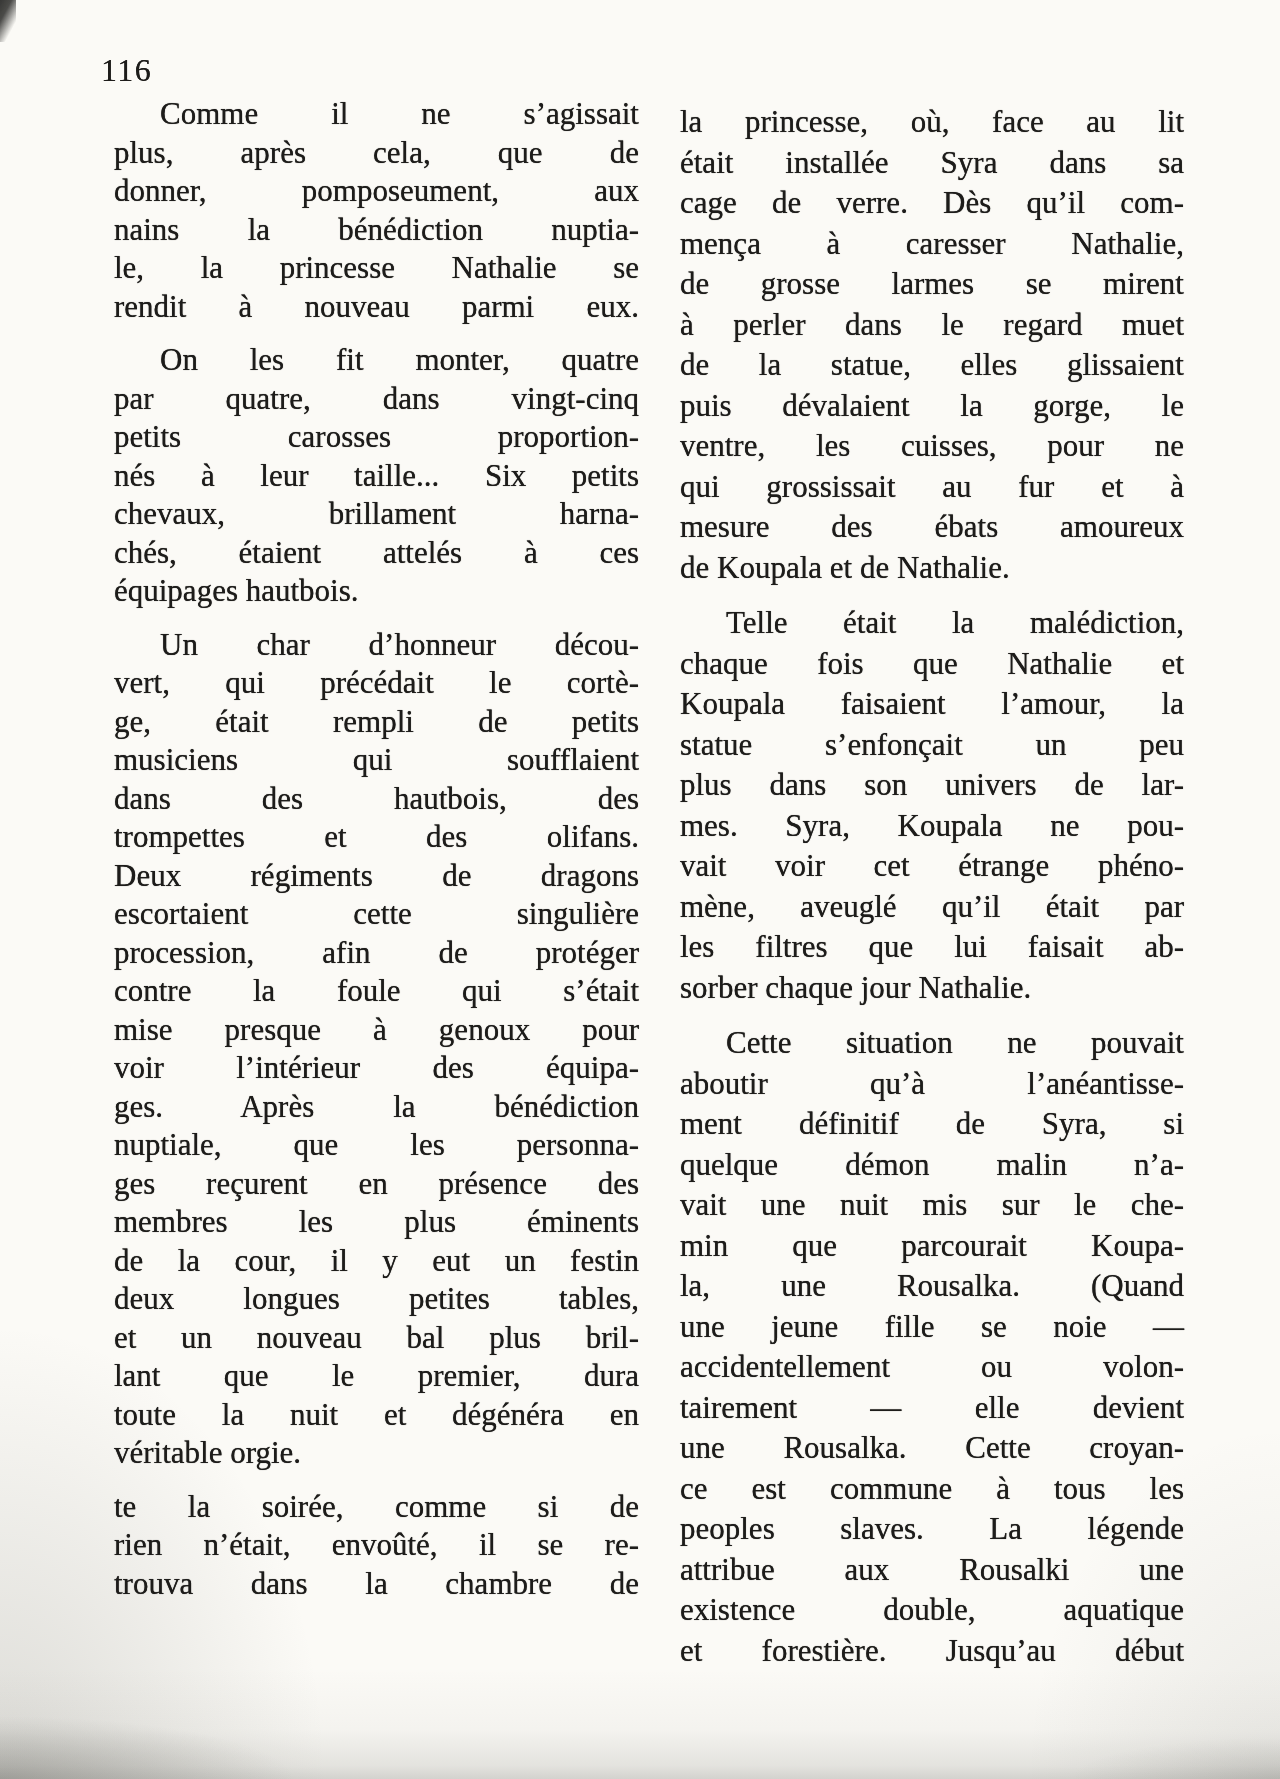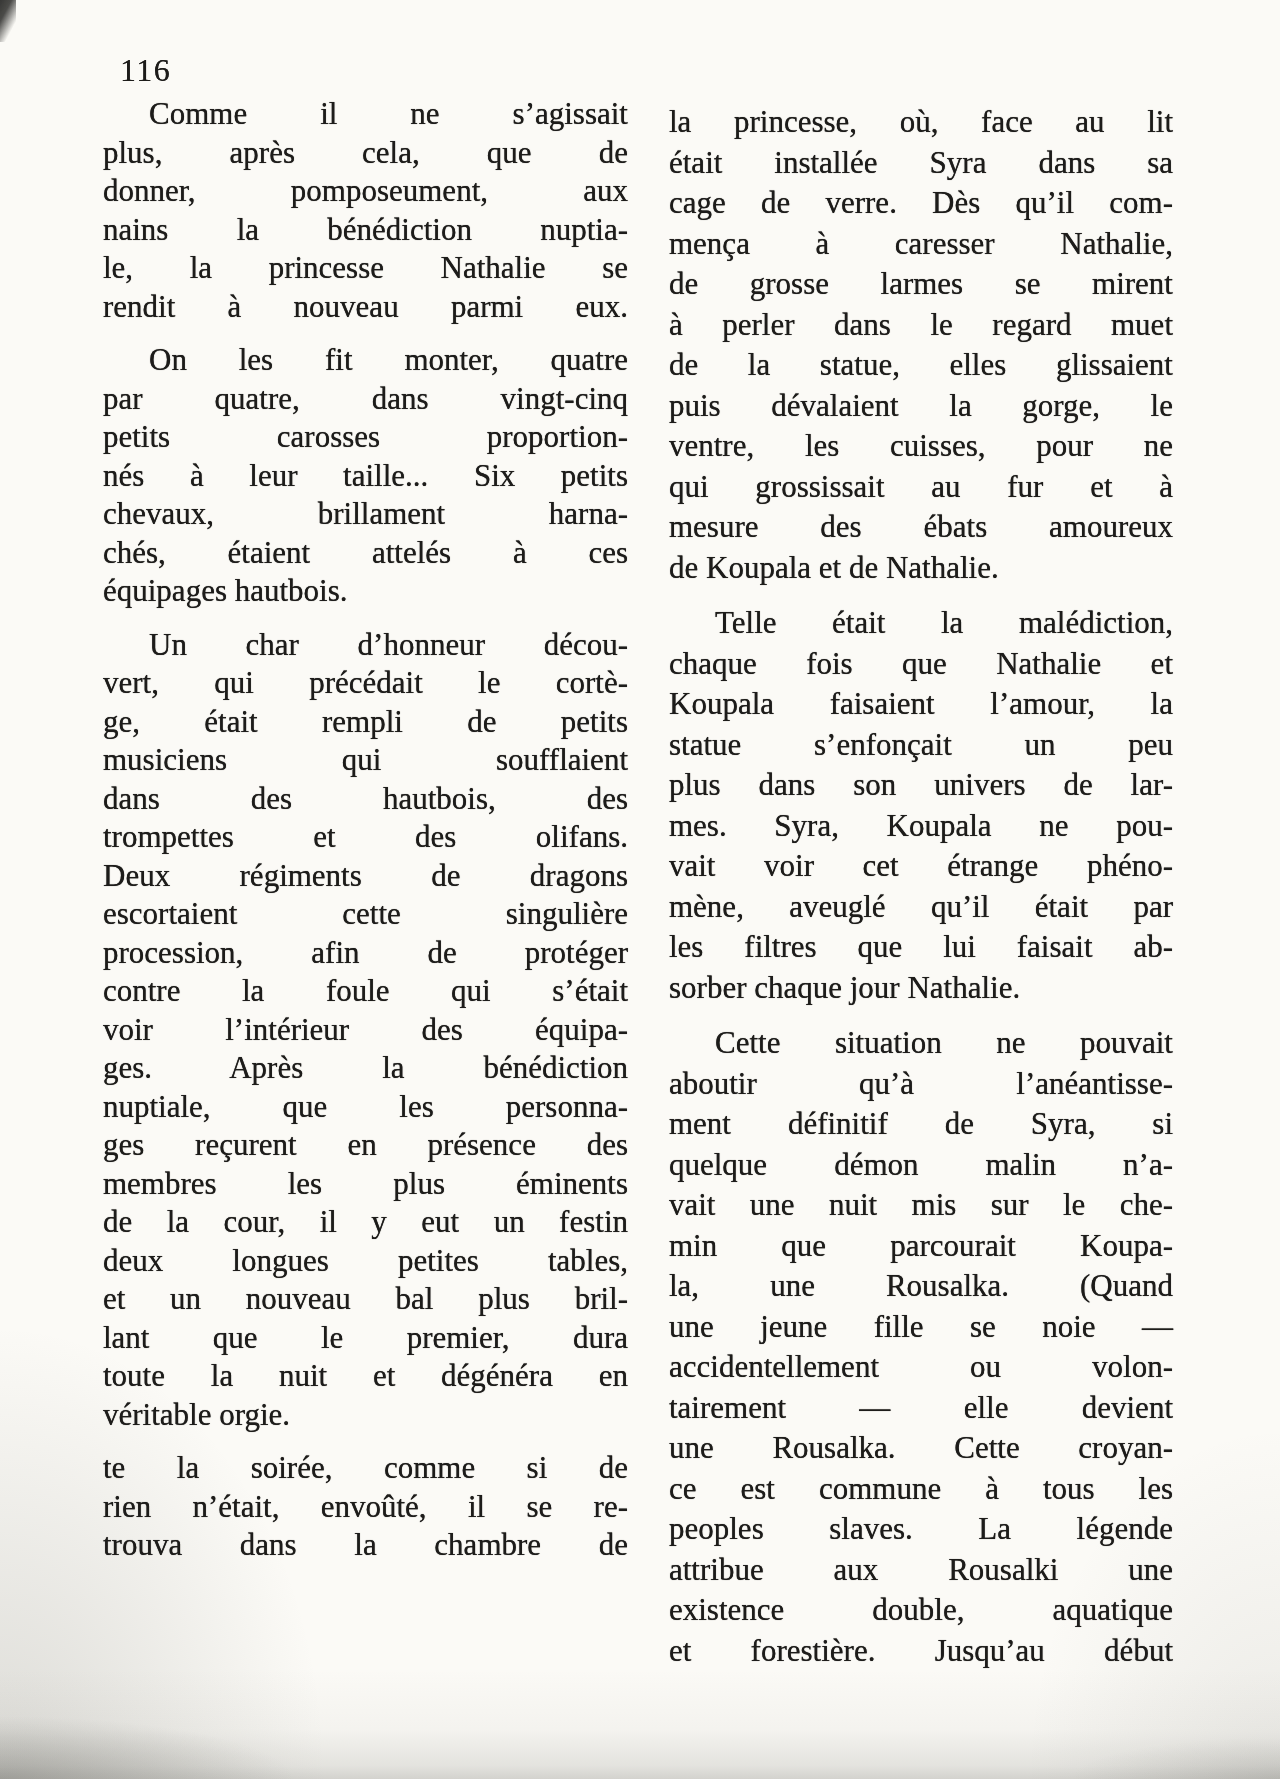--- a/index.html
+++ b/index.html
@@ -14,30 +14,30 @@
       radial-gradient(ellipse at 0% 100%, rgba(95,95,88,0.20), rgba(95,95,88,0) 18%),
       radial-gradient(ellipse at 100% 100%, rgba(95,95,88,0.10), rgba(95,95,88,0) 14%),
       var(--paper, #fbfaf6);
     font-family: "Liberation Serif", "DejaVu Serif", serif;
     color: var(--ink, #1d1c1a);
     overflow: hidden;
   }
 
   .page-number {
     position: absolute;
-    left: 120px;
+    left: 101px;
     top: 52px;
     font-size: 32px;
     letter-spacing: 1.5px;
     text-shadow: 0 0 0.6px currentColor;
   }
 
   .columns {
     position: absolute;
-    left: 103px;
+    left: 114px;
     top: 95px;
     display: flex;
     gap: 41px;
   }
   .col { display: block; }
   .col-left  { width: 525px; }
   .col-right { width: 504px; padding-top: 7px; }
 
   .line {
     font-size: 31px;
@@ -103,20 +103,21 @@
         <div class="line jl indent">Un char d’honneur décou-</div>
         <div class="line jl">vert, qui précédait le cortè-</div>
         <div class="line jl">ge, était rempli de petits</div>
         <div class="line jl">musiciens qui soufflaient</div>
         <div class="line jl">dans des hautbois, des</div>
         <div class="line jl">trompettes et des olifans.</div>
         <div class="line jl">Deux régiments de dragons</div>
         <div class="line jl">escortaient cette singulière</div>
         <div class="line jl">procession, afin de protéger</div>
         <div class="line jl">contre la foule qui s’était</div>
+        <div class="line jl">mise presque à genoux pour</div>
         <div class="line jl">voir l’intérieur des équipa-</div>
         <div class="line jl">ges. Après la bénédiction</div>
         <div class="line jl">nuptiale, que les personna-</div>
         <div class="line jl">ges reçurent en présence des</div>
         <div class="line jl">membres les plus éminents</div>
         <div class="line jl">de la cour, il y eut un festin</div>
         <div class="line jl">deux longues petites tables,</div>
         <div class="line jl">et un nouveau bal plus bril-</div>
         <div class="line jl">lant que le premier, dura</div>
         <div class="line jl">toute la nuit et dégénéra en</div>

